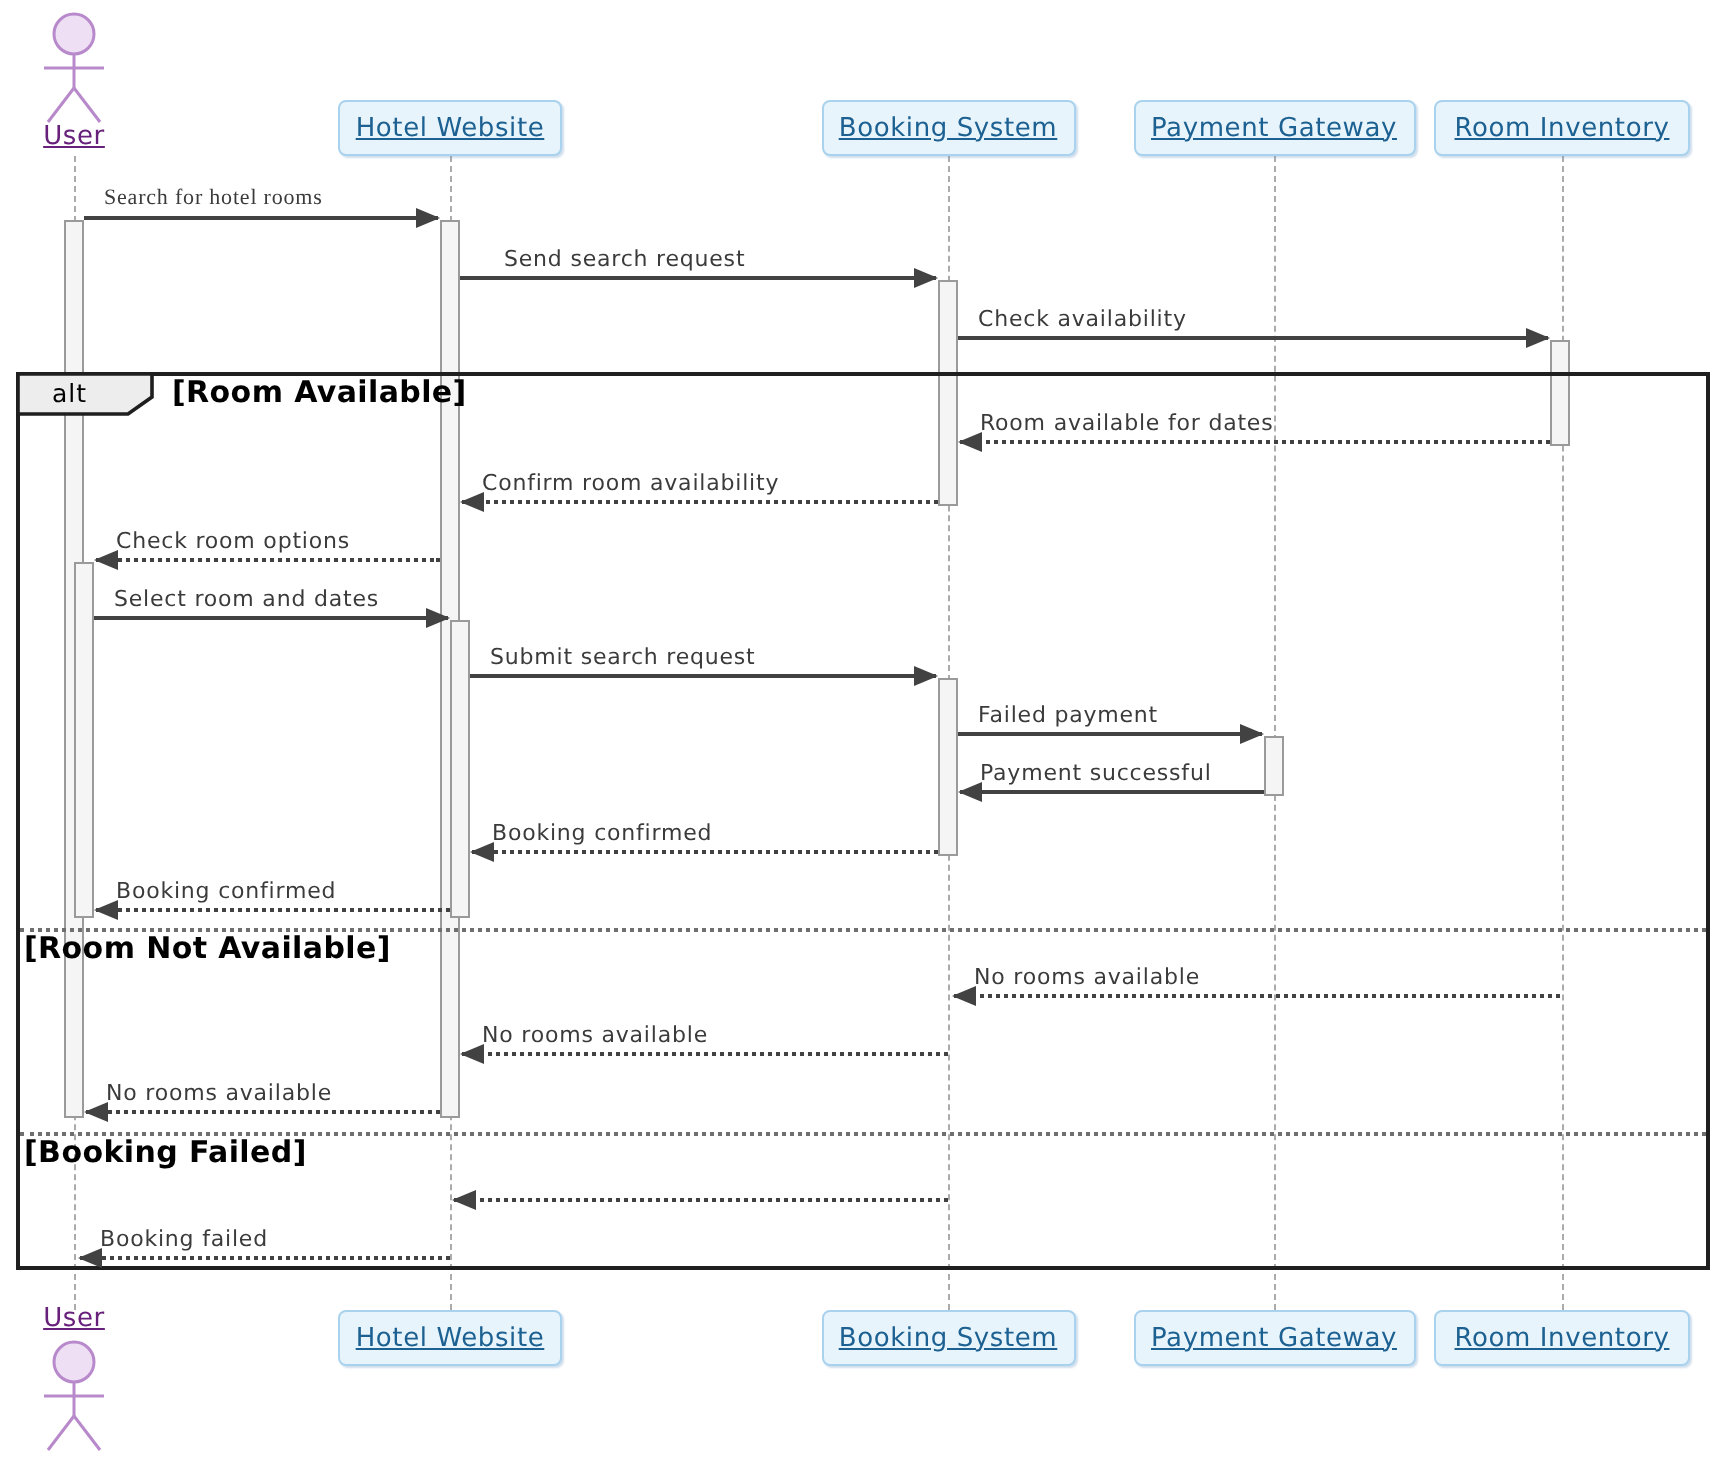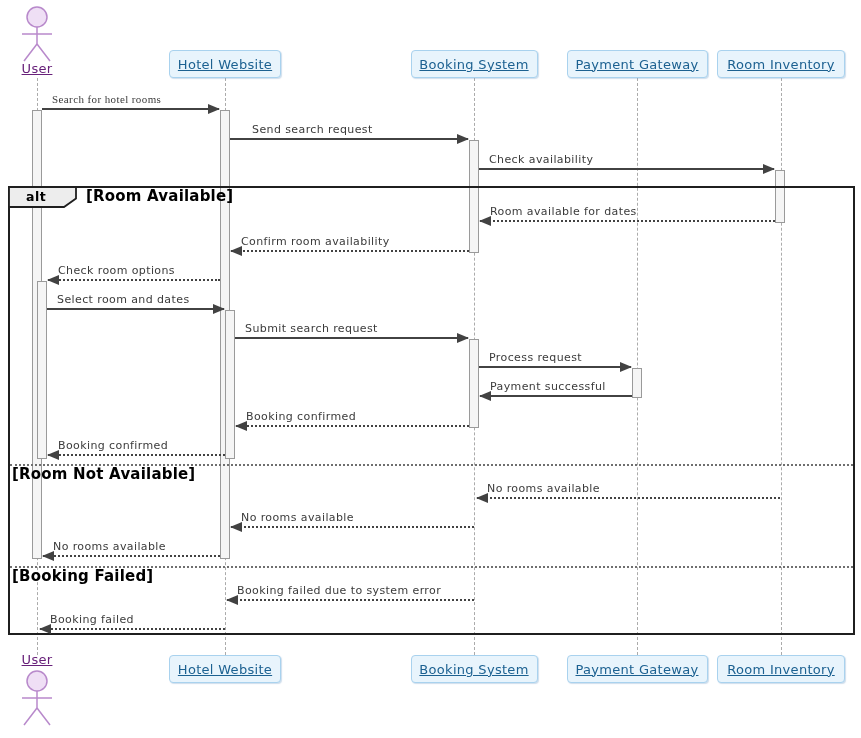--- a/index.html
+++ b/index.html
@@ -19,21 +19,21 @@
   .pbox{
     position:absolute;height:28px;box-sizing:border-box;background:#e8f4fc;border:1.5px solid #a9d2ee;
     border-radius:4px;display:flex;align-items:center;justify-content:center;
     box-shadow:1px 1px 1px rgba(120,160,200,.35);
   }
   .pbox span{font-size:13px;color:#1c6191;text-decoration:underline;white-space:nowrap;letter-spacing:.3px;}
   .actor-label{position:absolute;width:90px;text-align:center;font-size:13px;color:#68217a;text-decoration:underline;letter-spacing:.3px;line-height:14px;}
   .actor-svg{position:absolute;width:44px;height:58px;}
   .frame{position:absolute;border:2px solid #1f1f1f;box-sizing:border-box;background:transparent;}
   .frame-tab{position:absolute;width:72px;height:23px;}
-  .frame-tab-label{position:absolute;font-size:12.5px;font-weight:bold;color:#000;letter-spacing:.5px;}
+  .frame-tab-label{position:absolute;font-size:12.5px;font-weight:normal;color:#000;letter-spacing:.5px;}
   .frame-condition{position:absolute;font-size:15px;font-weight:bold;color:#000;white-space:nowrap;letter-spacing:.2px;line-height:13px;}
   .divider{position:absolute;height:0;border-top:2px dotted #6f6f6f;}
 </style>
 </head>
 <body>
 
 <div id="diagram">
     <div class="lifeline" style="left: 37px; top: 78px; height: 577px; border-left-color: rgb(171, 171, 171);"></div>
     <div class="lifeline" style="left: 225px; top: 78px; height: 577px; border-left-color: rgb(171, 171, 171);"></div>
     <div class="lifeline" style="left: 474px; top: 78px; height: 577px; border-left-color: rgb(171, 171, 171);"></div>
@@ -76,42 +76,41 @@
     <div class="arrowhead left" style="left: 47px; top: 275px;"></div>
     <div class="msg-label" style="left: 58px; top: 264px; color: rgb(59, 59, 59);">Check room options</div>
     <div class="msg-line solid" style="left: 47px; top: 308px; width: 177px; border-top-color: rgb(66, 66, 66);"></div>
     <div class="arrowhead right" style="left: 213px; top: 304px;"></div>
     <div class="msg-label" style="left: 57px; top: 293px; color: rgb(59, 59, 59);">Select room and dates</div>
     <div class="msg-line solid" style="left: 235px; top: 337px; width: 233px; border-top-color: rgb(66, 66, 66);"></div>
     <div class="arrowhead right" style="left: 457px; top: 333px;"></div>
     <div class="msg-label" style="left: 245px; top: 322px; color: rgb(59, 59, 59);">Submit search request</div>
     <div class="msg-line solid" style="left: 479px; top: 366px; width: 152px; border-top-color: rgb(66, 66, 66);"></div>
     <div class="arrowhead right" style="left: 620px; top: 362px;"></div>
-    <div class="msg-label" style="left: 489px; top: 351px; color: rgb(59, 59, 59);">Process request</div>
+    <div class="msg-label" style="left: 489px; top: 351px; color: rgb(59, 59, 59);">Failed payment</div>
     <div class="msg-line solid" style="left: 480px; top: 395px; width: 152px; border-top-color: rgb(66, 66, 66);"></div>
     <div class="arrowhead left" style="left: 479px; top: 391px;"></div>
     <div class="msg-label" style="left: 490px; top: 380px; color: rgb(59, 59, 59);">Payment successful</div>
     <div class="msg-line dashed" style="left: 236px; top: 425px; width: 233px; border-top-color: rgb(66, 66, 66);"></div>
     <div class="arrowhead left" style="left: 235px; top: 421px;"></div>
     <div class="msg-label" style="left: 246px; top: 410px; color: rgb(59, 59, 59);">Booking confirmed</div>
     <div class="msg-line dashed" style="left: 48px; top: 454px; width: 177px; border-top-color: rgb(66, 66, 66);"></div>
     <div class="arrowhead left" style="left: 47px; top: 450px;"></div>
     <div class="msg-label" style="left: 58px; top: 439px; color: rgb(59, 59, 59);">Booking confirmed</div>
     <div class="msg-line dashed" style="left: 477px; top: 497px; width: 303px; border-top-color: rgb(66, 66, 66);"></div>
     <div class="arrowhead left" style="left: 476px; top: 493px;"></div>
     <div class="msg-label" style="left: 487px; top: 482px; color: rgb(59, 59, 59);">No rooms available</div>
     <div class="msg-line dashed" style="left: 231px; top: 526px; width: 243px; border-top-color: rgb(66, 66, 66);"></div>
     <div class="arrowhead left" style="left: 230px; top: 522px;"></div>
     <div class="msg-label" style="left: 241px; top: 511px; color: rgb(59, 59, 59);">No rooms available</div>
     <div class="msg-line dashed" style="left: 43px; top: 555px; width: 177px; border-top-color: rgb(66, 66, 66);"></div>
     <div class="arrowhead left" style="left: 42px; top: 551px;"></div>
     <div class="msg-label" style="left: 53px; top: 540px; color: rgb(59, 59, 59);">No rooms available</div>
     <div class="msg-line dashed" style="left: 227px; top: 599px; width: 247px; border-top-color: rgb(66, 66, 66);"></div>
     <div class="arrowhead left" style="left: 226px; top: 595px;"></div>
-    <div class="msg-label" style="left: 237px; top: 584px; color: rgb(59, 59, 59);">Booking failed due to system error</div>
     <div class="msg-line dashed" style="left: 40px; top: 628px; width: 185px; border-top-color: rgb(66, 66, 66);"></div>
     <div class="arrowhead left" style="left: 39px; top: 624px;"></div>
     <div class="msg-label" style="left: 50px; top: 613px; color: rgb(59, 59, 59);">Booking failed</div>
     <div class="actor-svg" style="left: 15px; top: 5px;"><svg width="44" height="58" viewBox="0 0 44 58">
         <circle cx="22" cy="12" r="10" fill="#EFDFF5" stroke="#B889CB" stroke-width="1.5"></circle>
         <line x1="22" y1="22" x2="22" y2="39" stroke="#B889CB" stroke-width="1.5"></line>
         <line x1="7" y1="29" x2="37" y2="29" stroke="#B889CB" stroke-width="1.5"></line>
         <line x1="22" y1="39" x2="9" y2="56" stroke="#B889CB" stroke-width="1.5"></line>
         <line x1="22" y1="39" x2="35" y2="56" stroke="#B889CB" stroke-width="1.5"></line>
       </svg></div>

